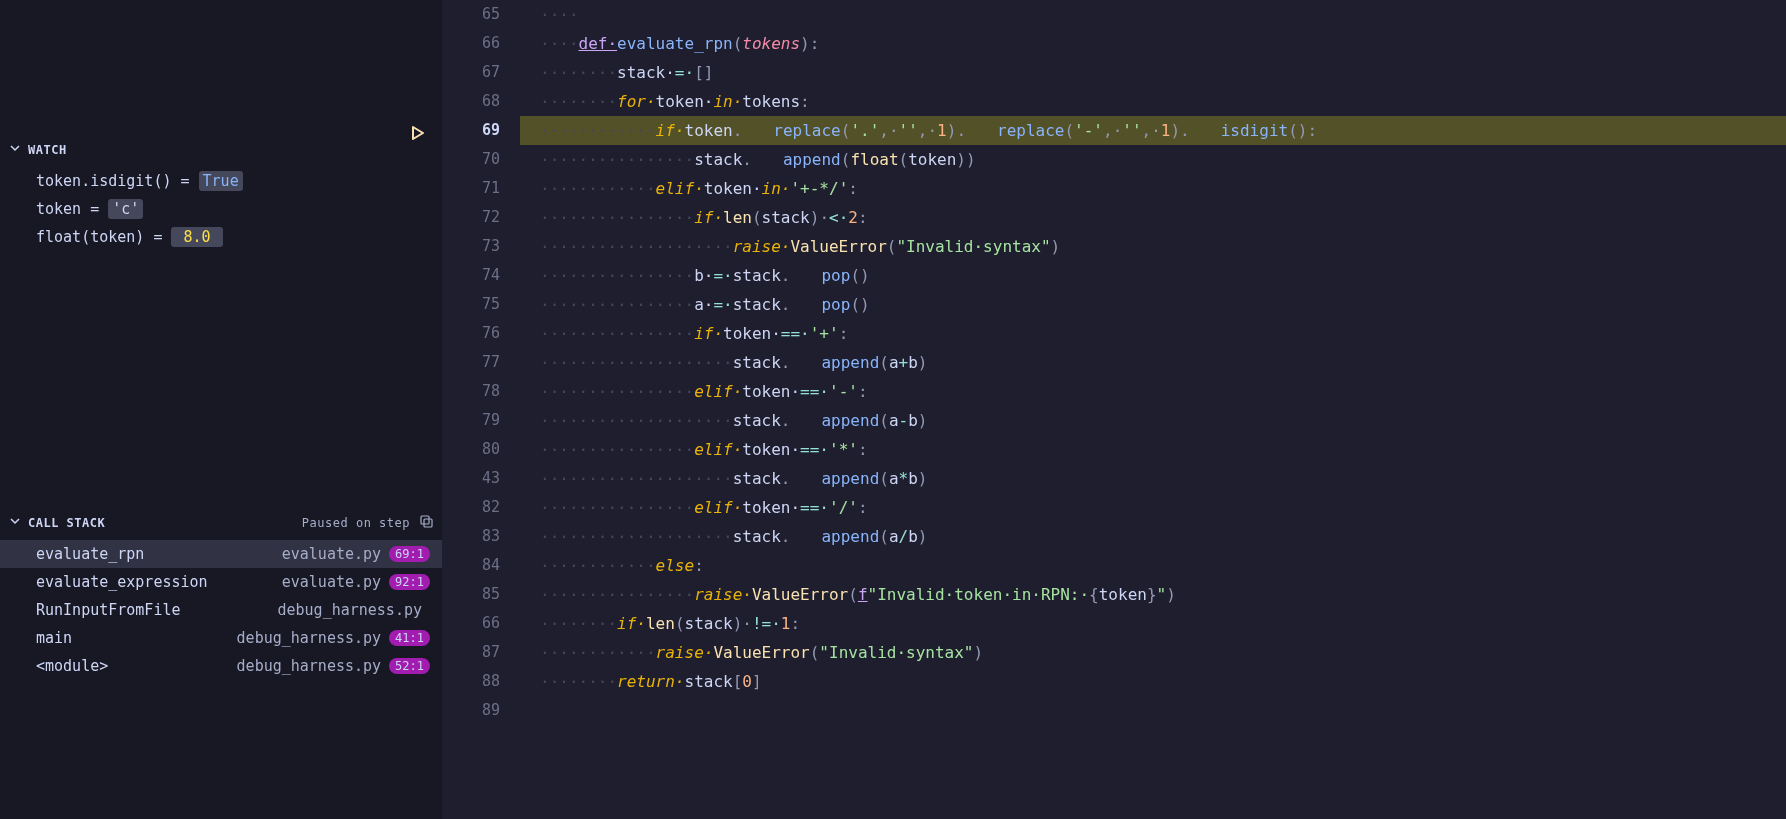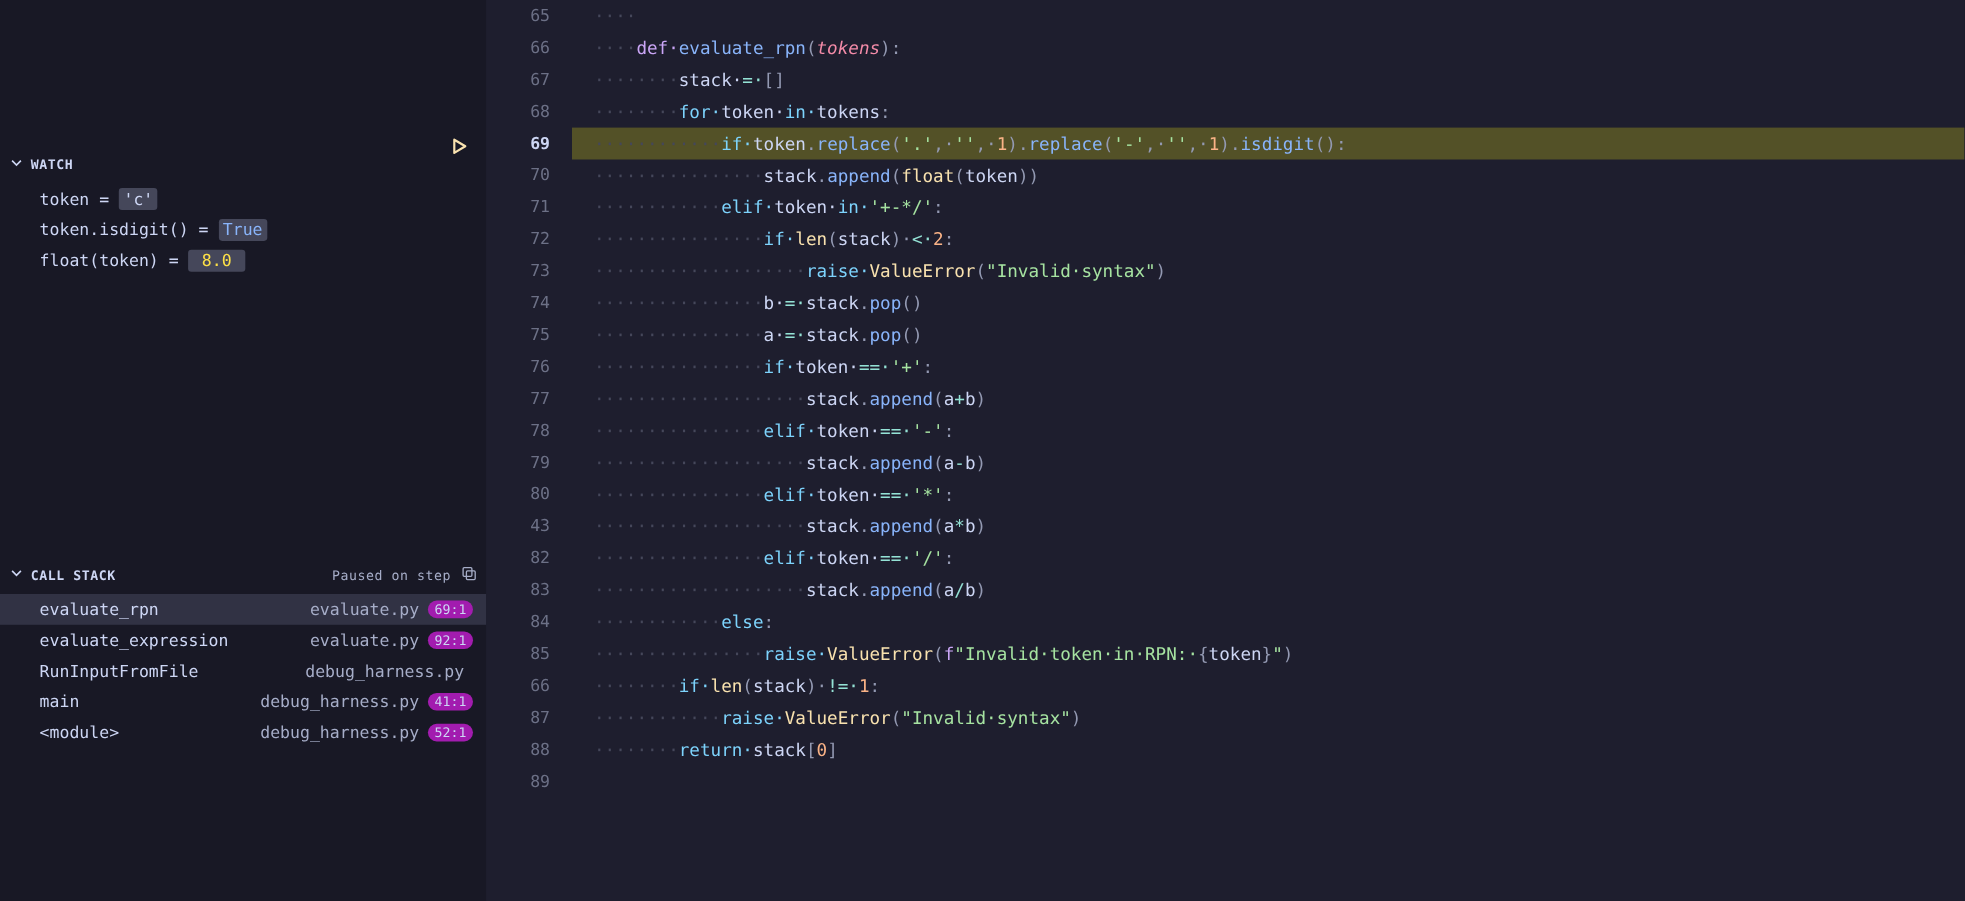--- a/index.html
+++ b/index.html
@@ -110,24 +110,24 @@
   }
   .code-line {
     height: 29px;
     position: relative;
     padding-left: 20px;
   }
   .code-line.highlight {
     background: #535127;
   }
   .ws { color: #45475a; }
-  .kw { color: #cba6f7; }
-  .kw2 { color: #7dd3fc; }
+  .kw { color: #cba6f7; text-decoration: underline; }
+  .kw2 { color: #eab308; font-style: italic; }
   .fn-def { color: #89b4fa; }
-  .fn-call { color: #89b4fa; }
+  .fn-call { color: #89b4fa; margin-left: 31px; }
   .param { color: #f38ba8; font-style: italic; }
   .str { color: #a6e3a1; }
   .num { color: #fab387; }
   .op { color: #94e2d5; }
   .punct { color: #9399b2; }
   .var { color: #cdd6f4; }
   .builtin { color: #f9e2af; }
 </style>
 </head>
 <body>
@@ -136,22 +136,22 @@
 
   <div class="section-header">
     <span class="chevron">
       <svg width="12" height="12" viewBox="0 0 12 12">
           <path d="M2 4 L6 8 L10 4" stroke="#cdd6f4" stroke-width="1.5" fill="none"></path>
         </svg>
     </span>
     <span>WATCH</span>
   </div>
   <div class="watch-items">
+      <div class="watch-item"><span>token.isdigit()</span><span class="eq"> = </span><span class="val-bool">True</span></div>
       <div class="watch-item"><span>token</span><span class="eq"> = </span><span class="val-str">'c'</span></div>
-      <div class="watch-item"><span>token.isdigit()</span><span class="eq"> = </span><span class="val-bool">True</span></div>
       <div class="watch-item"><span>float(token)</span><span class="eq"> = </span><span class="val-num">8.0</span></div>
     </div>
 
   <div class="spacer"></div>
 
   <div class="section-header">
     <span class="chevron">
       <svg width="12" height="12" viewBox="0 0 12 12">
           <path d="M2 4 L6 8 L10 4" stroke="#cdd6f4" stroke-width="1.5" fill="none"></path>
         </svg>

